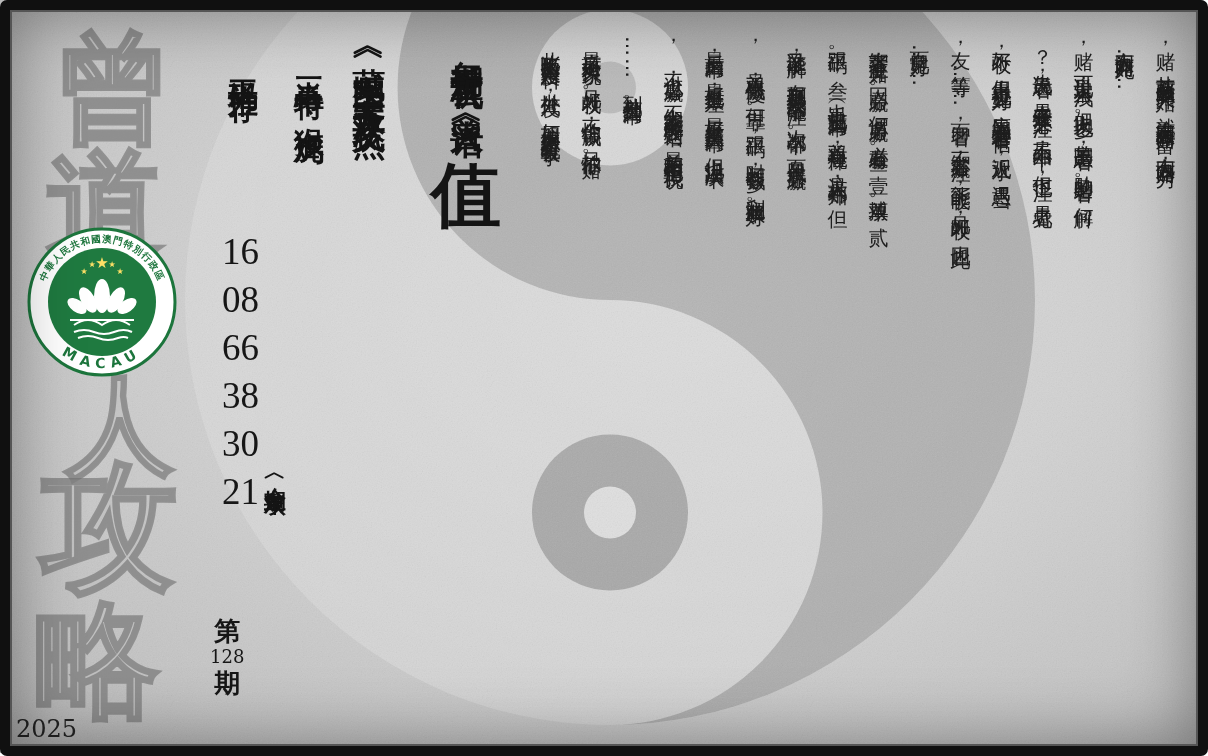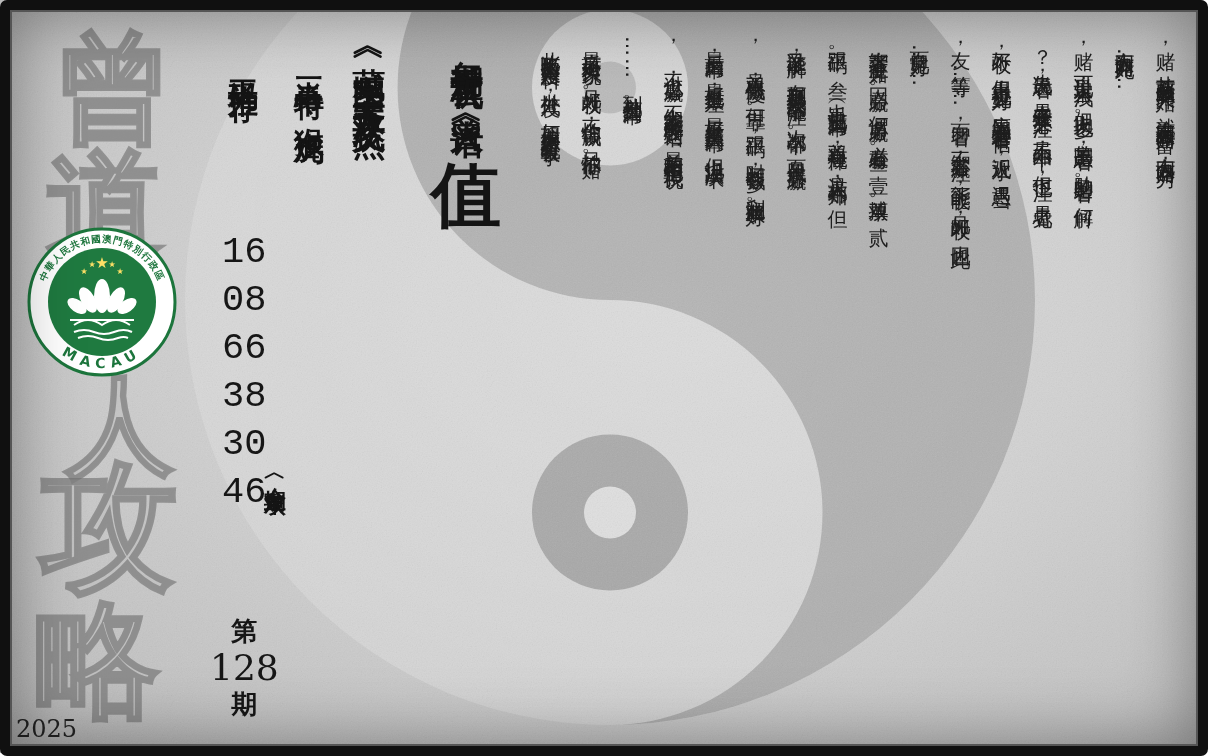--- a/index.html
+++ b/index.html
@@ -28,25 +28,25 @@
 
   .h-mystery{left:420px;top:34px;font-size:33px;font-weight:bold;letter-spacing:4px;height:700px;}
   .h-mystery .big{font-size:70px;letter-spacing:0;}
   .h-treasure{left:346px;top:36px;font-size:33px;font-weight:bold;letter-spacing:6px;height:700px;}
   .h-sanxiao{left:288px;top:54px;font-size:30px;font-weight:bold;letter-spacing:4px;height:660px;}
   .h-sanxiao .animal{margin-block-start:62px;}
   .h-sanxiao .animal.first{margin-block-start:10px;}
   .h-note{left:260px;top:466px;font-size:22px;letter-spacing:3px;font-weight:bold;}
   .h-pingma-label{left:222px;top:56px;font-size:30px;font-weight:bold;letter-spacing:4px;}
   .pingma-numbers{position:absolute;left:222px;top:228px;z-index:11;
-                  font-family:Liberation Mono, monospace;font-size:37px;line-height:48px;color:#161616;}
+                  font-family:Liberation Serif, serif;font-size:37px;line-height:48px;color:#161616;}
   .issue{position:absolute;left:210px;top:616px;z-index:11;display:flex;flex-direction:column;
          align-items:center;color:#161616;}
   .issue .cjk{font-size:26px;font-weight:bold;line-height:1.2;}
-  .issue .num{font-family:"DejaVu Serif",serif;font-size:36px;line-height:1.15;}
+  .issue .num{font-family:"DejaVu Serif",serif;font-size:18px;line-height:1.15;}
   .year{position:absolute;left:16px;bottom:10px;z-index:11;
         font-family:"DejaVu Serif",serif;font-size:24px;color:#242424;}
   .emblem{position:absolute;left:26px;top:226px;z-index:12;}
 </style>
 </head>
 <body>
 
 <div class="canvas">
   <div class="stage">
 
@@ -143,21 +143,21 @@
     </div>
     <div class="vtext h-note">〈今期单双〉</div>
 
     <div class="vtext h-pingma-label">平码推荐：</div>
     <div class="pingma-numbers">
       <div>16</div>
       <div>08</div>
       <div>66</div>
       <div>38</div>
       <div>30</div>
-      <div>46</div>
+      <div>21</div>
     </div>
 
     <div class="issue">
       <span class="cjk">第</span>
       <span class="num">128</span>
       <span class="cjk">期</span>
     </div>
 
     <div class="year">2025</div>
   </div>

